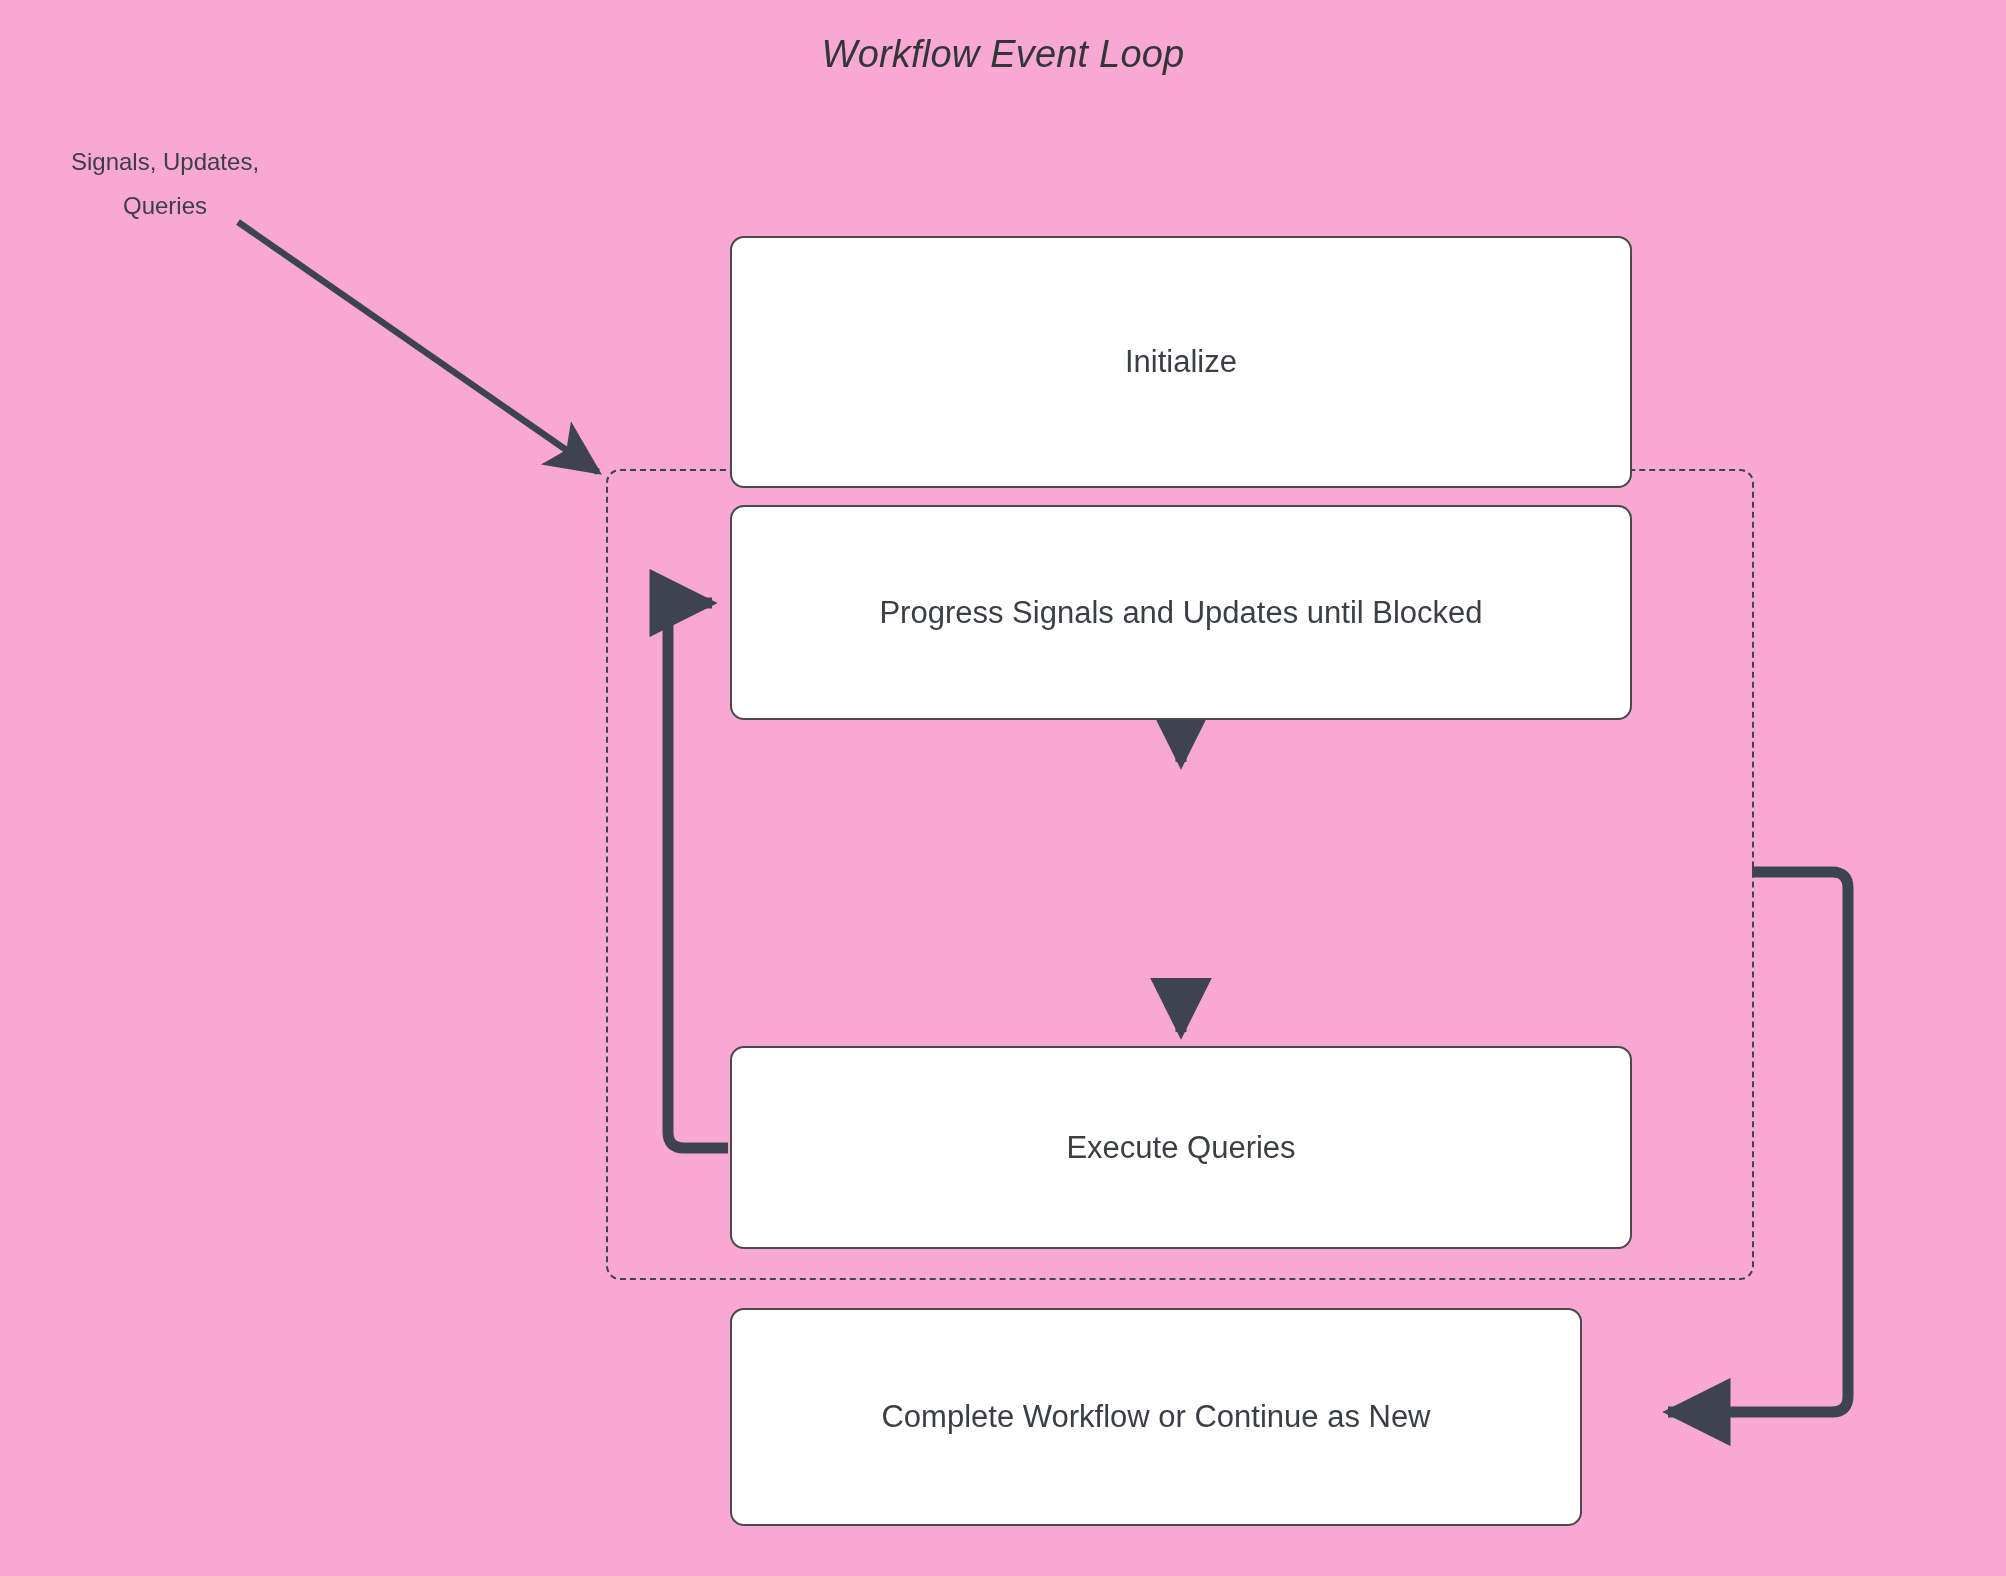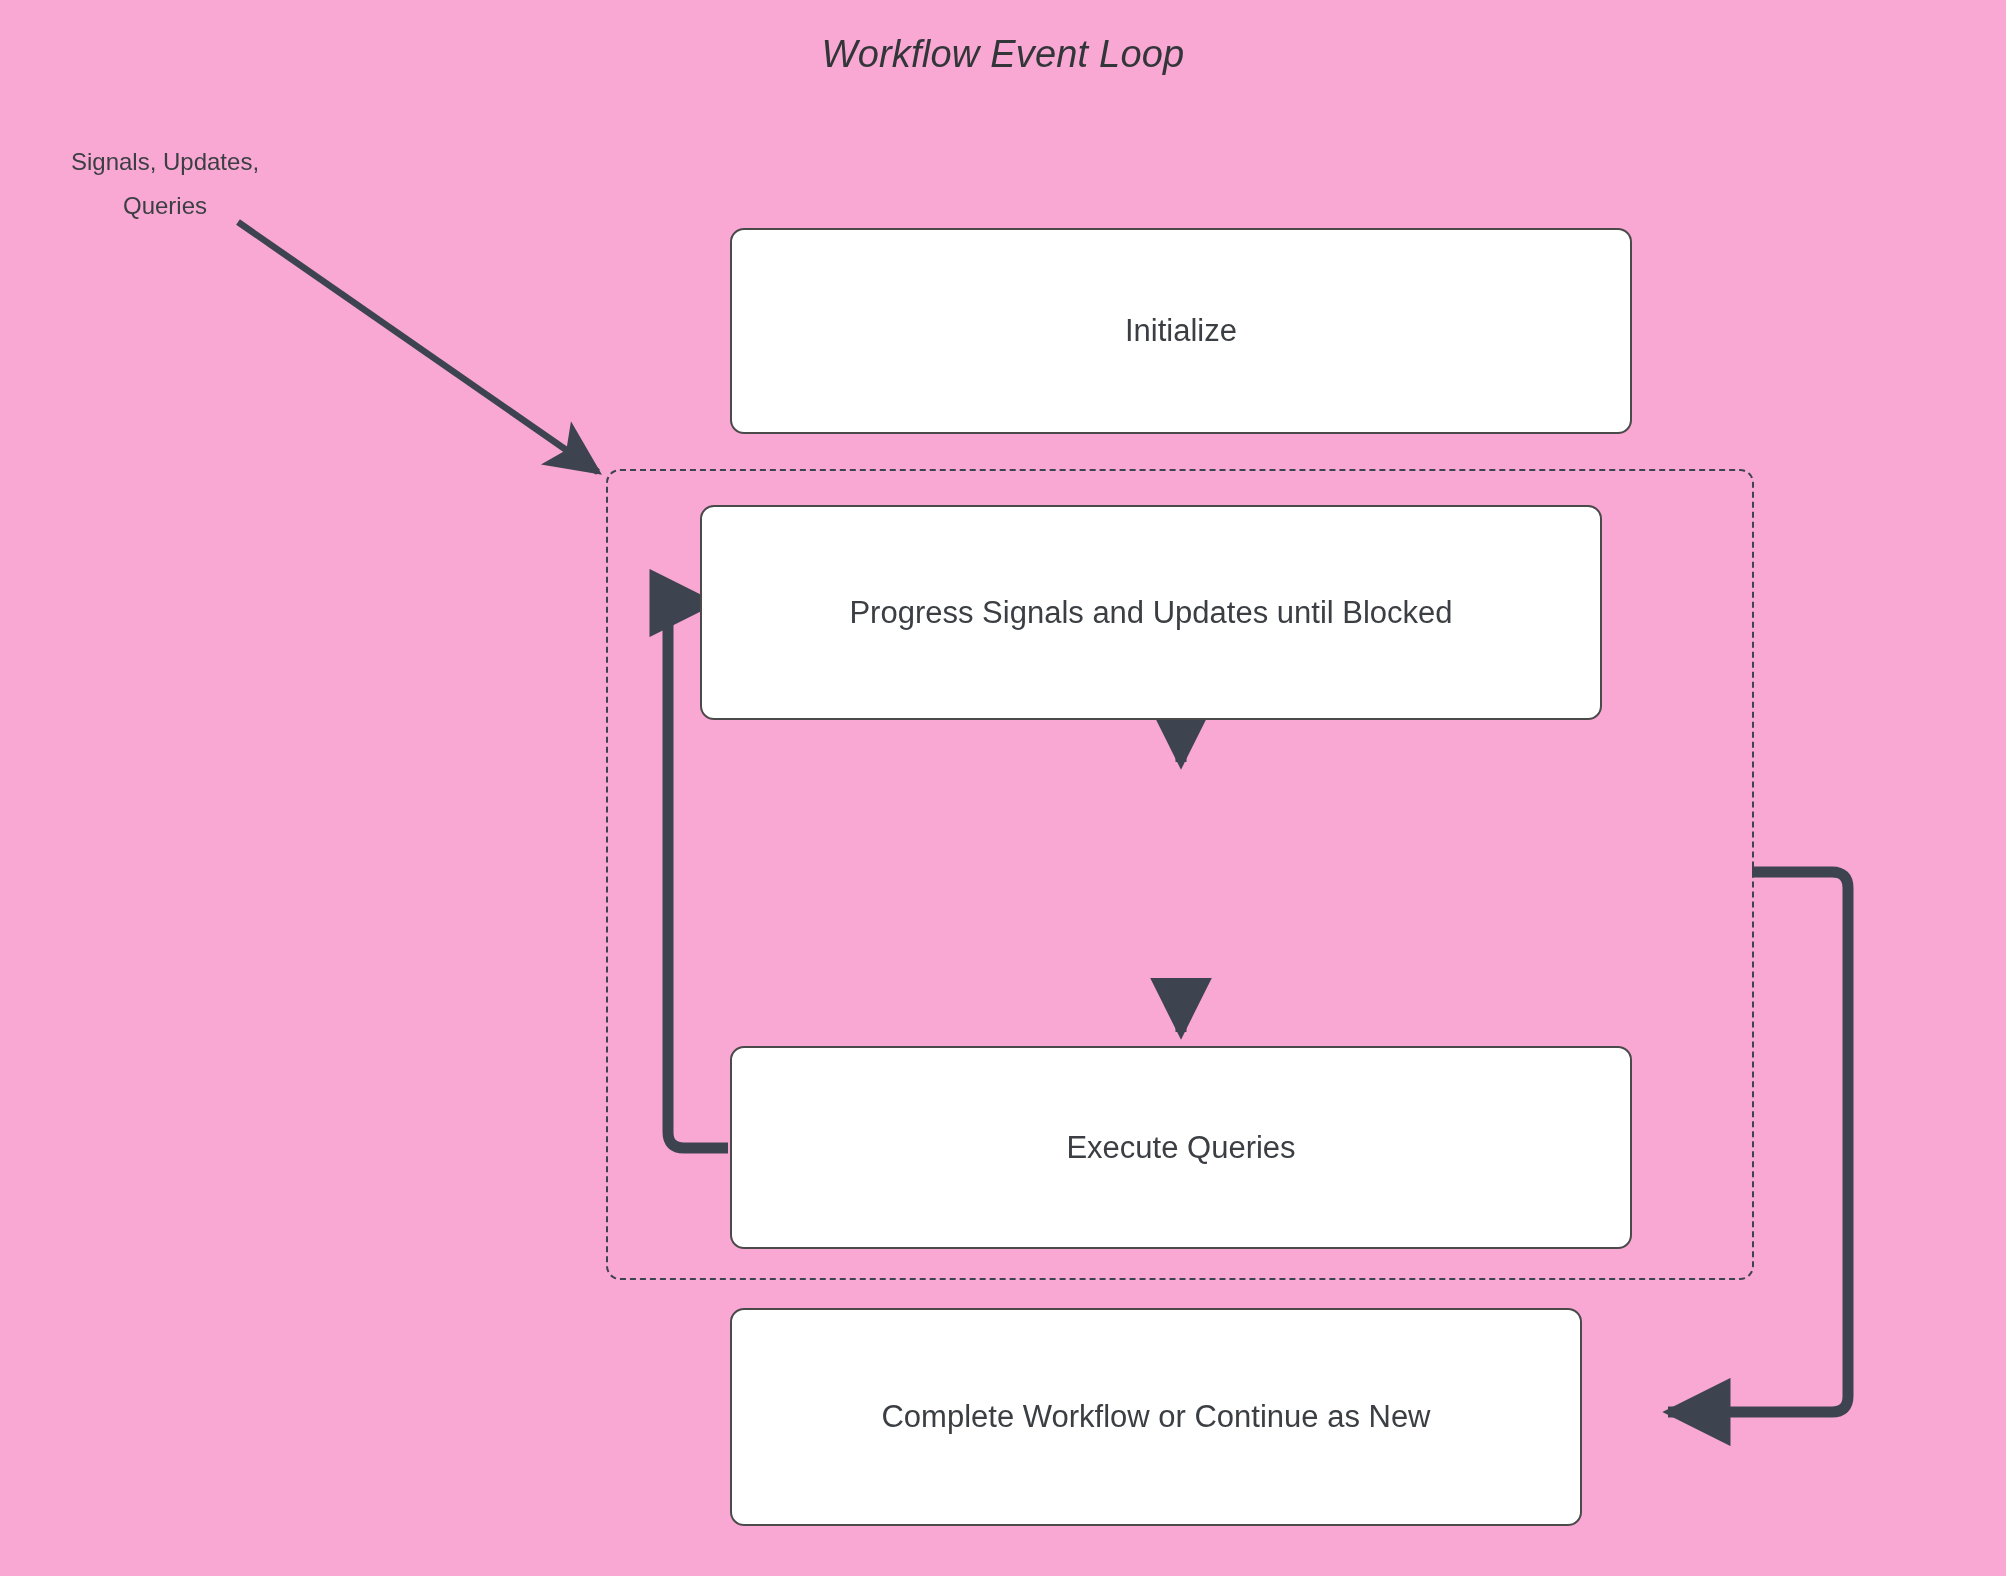--- a/index.html
+++ b/index.html
@@ -73,22 +73,22 @@
     background: #ffffff;
     display: flex;
     align-items: center;
     justify-content: center;
     color: #3b3f43;
     font-size: 31px;
     text-align: center;
     padding: 0 18px;
   }
 
-  .node-initialize        { left: 730px; top: 228px;  width: 902px; height: 206px; }
-  .node-progress-signals  { left: 700px; top: 505px;  width: 902px; height: 215px; }
+  .node-initialize        { left: 730px; top: 236px;  width: 902px; height: 252px; }
+  .node-progress-signals  { left: 730px; top: 505px;  width: 902px; height: 215px; }
   .node-progress-workflow { left: 730px; top: 775px;  width: 902px; height: 215px; }
   .node-execute-queries   { left: 730px; top: 1046px; width: 902px; height: 203px; }
   .node-complete          { left: 730px; top: 1308px; width: 852px; height: 218px; align-items: center; }
 </style>
 </head>
 <body>
 
 <div id="canvas">
 
   <div class="diagram-title">Workflow Event Loop</div>

